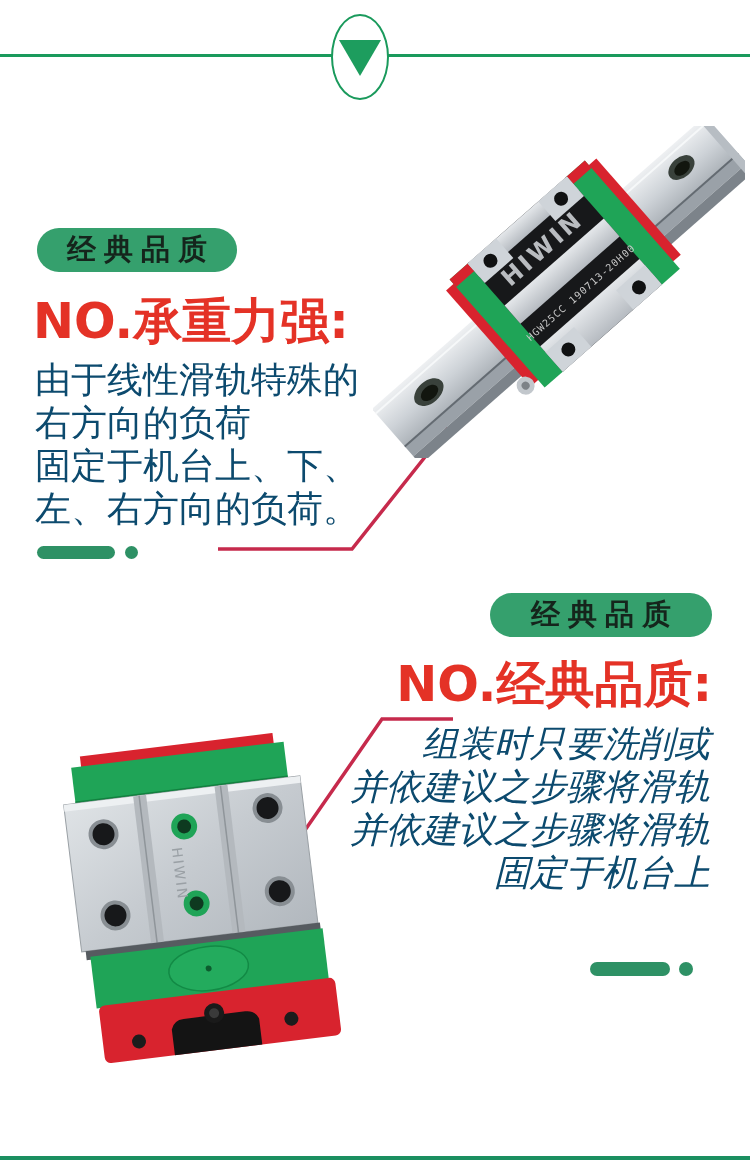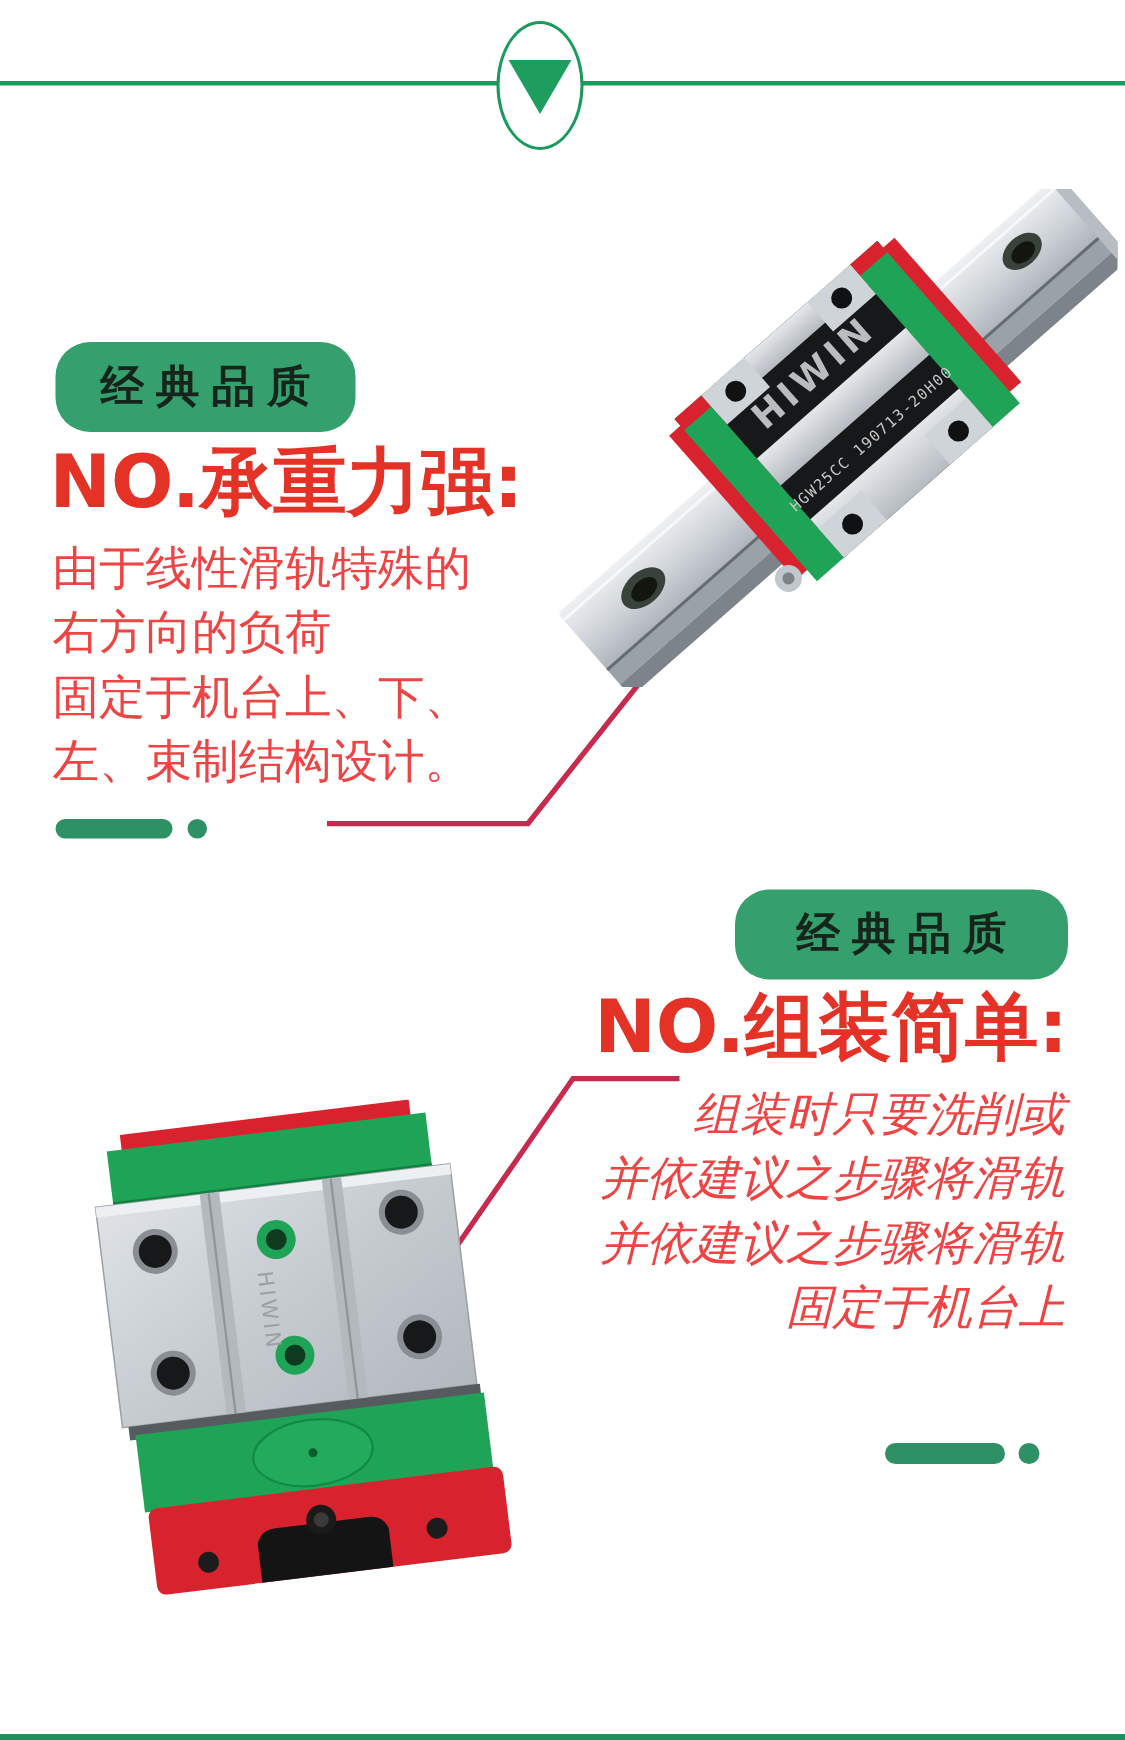--- a/index.html
+++ b/index.html
@@ -14,36 +14,36 @@
     background:#ffffff; border:2px solid #1a9a5c; border-radius:50%;
     display:flex; align-items:center; justify-content:center; box-sizing:border-box;
   }
   .divider-triangle {
     width:0; height:0; margin-top:2px;
     border-left:21px solid transparent; border-right:21px solid transparent;
     border-top:36px solid #1d9d5e;
   }
   
   .badge {
-    position:absolute; height:60px; background:#35a06d; border-radius:23px;
+    position:absolute; height:44px; background:#35a06d; border-radius:23px;
     display:flex; align-items:center; justify-content:center;
     font-size:29px; font-weight:bold; color:#15251c;
     letter-spacing:8px; padding-left:8px; box-sizing:border-box;
   }
   .badge-1 { left:37px; top:228px; width:200px; }
   .badge-2 { left:490px; top:593px; width:222px; }
   
   .heading {
     position:absolute; font-size:49px; font-weight:800; color:#e43226;
     white-space:nowrap; line-height:1;
   }
   .heading-1 { left:33px; top:297px; }
   .heading-2 { right:38px; top:660px; }
   
-  .para { position:absolute; font-size:31px; color:#ef4444; line-height:43px; }
+  .para { position:absolute; font-size:36px; color:#0c4a6e; line-height:43px; }
   .para-1 { left:35px; top:358px; text-align:left; }
   .para-2 { right:40px; top:722px; text-align:right;font-style:italic; }
   
   .dash { position:absolute; background:#2e9165; border-radius:8px; }
   .dash-1 { left:37px; top:546px; width:78px; height:13px; }
   .dash-2 { left:590px; top:962px; width:80px; height:14px; }
   .dot { position:absolute; background:#2e9165; border-radius:50%; }
   .dot-1 { left:125px; top:546px; width:13px; height:13px; }
   .dot-2 { left:679px; top:962px; width:14px; height:14px; }
   
@@ -66,21 +66,21 @@
 </div>
 
 <div class="badge badge-1">经典品质</div>
 
 <div class="heading heading-1">NO.承重力强:</div>
 
 <div class="para para-1">
   <div>由于线性滑轨特殊的</div>
   <div>右方向的负荷</div>
   <div>固定于机台上、下、</div>
-  <div>左、束制结构设计。</div>
+  <div>左、右方向的负荷。</div>
 </div>
 
 <div class="dash dash-1"></div>
 <div class="dot dot-1"></div>
 
 <svg class="pointer pointer-1" width="240" height="130" viewBox="0 0 240 130">
   <polyline points="3,125 137,125 233,4" fill="none" stroke="#c62a4c" stroke-width="3.5"></polyline>
 </svg>
 
 <svg class="product product-1" width="372" height="332" viewBox="0 0 372 332">
@@ -138,21 +138,21 @@
       <text x="200" y="182" text-anchor="middle" font-size="10" fill="#c8c8c8" letter-spacing="1" font-family="DejaVu Sans Mono, monospace">HGW25CC 190713-20H00</text>
 
       <circle cx="97" cy="212" r="9" fill="#c2c7cc"></circle>
       <circle cx="97" cy="212" r="4" fill="#7d8287"></circle>
     </g>
   </g>
 </svg>
 
 <div class="badge badge-2">经典品质</div>
 
-<div class="heading heading-2">NO.组装简单:</div>
+<div class="heading heading-2">NO.经典品质:</div>
 
 <svg class="pointer pointer-2" width="162" height="124" viewBox="0 0 162 124">
   <polyline points="155,6 84,6 5,120" fill="none" stroke="#c62a4c" stroke-width="3.5"></polyline>
 </svg>
 
 <div class="para para-2">
   <div>组装时只要洗削或</div>
   <div>并依建议之步骤将滑轨</div>
   <div>并依建议之步骤将滑轨</div>
   <div>固定于机台上</div>

